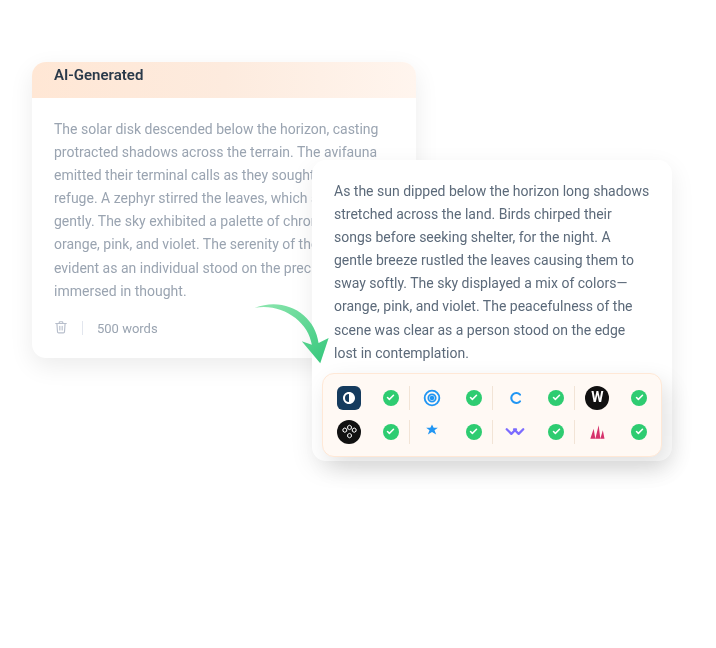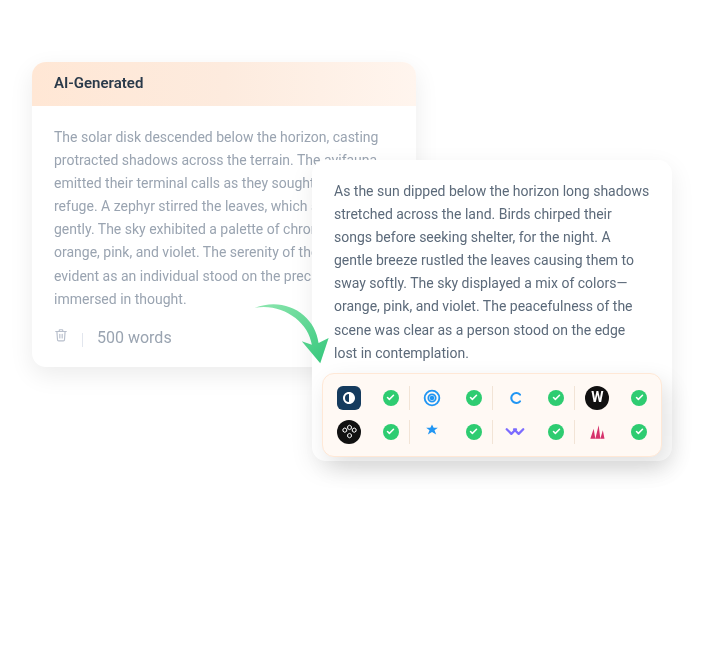--- a/index.html
+++ b/index.html
@@ -26,21 +26,21 @@
     width: 384px;
   }
 
   .card-human {
     left: 312px;
     top: 160px;
     width: 360px;
   }
 
   .card-header {
-    padding: 12px 22px 14px;
+    padding: 4px 22px 14px;
     border-radius: 14px 14px 0 0;
     font-weight: 600;
     font-size: 15px;
   }
   .card-ai .card-header {
     background: linear-gradient(90deg, #ffe7d5 0%, #fdebde 50%, #fff5ee 100%);
     color: #2a3a4a;
   }
   .card-human .card-header {
     background: linear-gradient(90deg, #ffb648 0%, #ff9833 40%, #ff7a3b 100%);
@@ -55,24 +55,24 @@
     line-height: 1.65;
   }
 
   .card-ai .card-body {
     color: #9aa4b1;
   }
 
   .card-footer {
     padding: 0 22px 20px;
     display: flex;
-    align-items: flex-end;
+    align-items: center;
     gap: 14px;
     color: #9aa4b1;
-    font-size: 16px;
+    font-size: 13px;
   }
   .trash-icon {
     width: 14px;
     height: 16px;
     color: #b7becb;
   }
   .divider-v {
     width: 1px;
     height: 14px;
     background: #e2e6ee;

